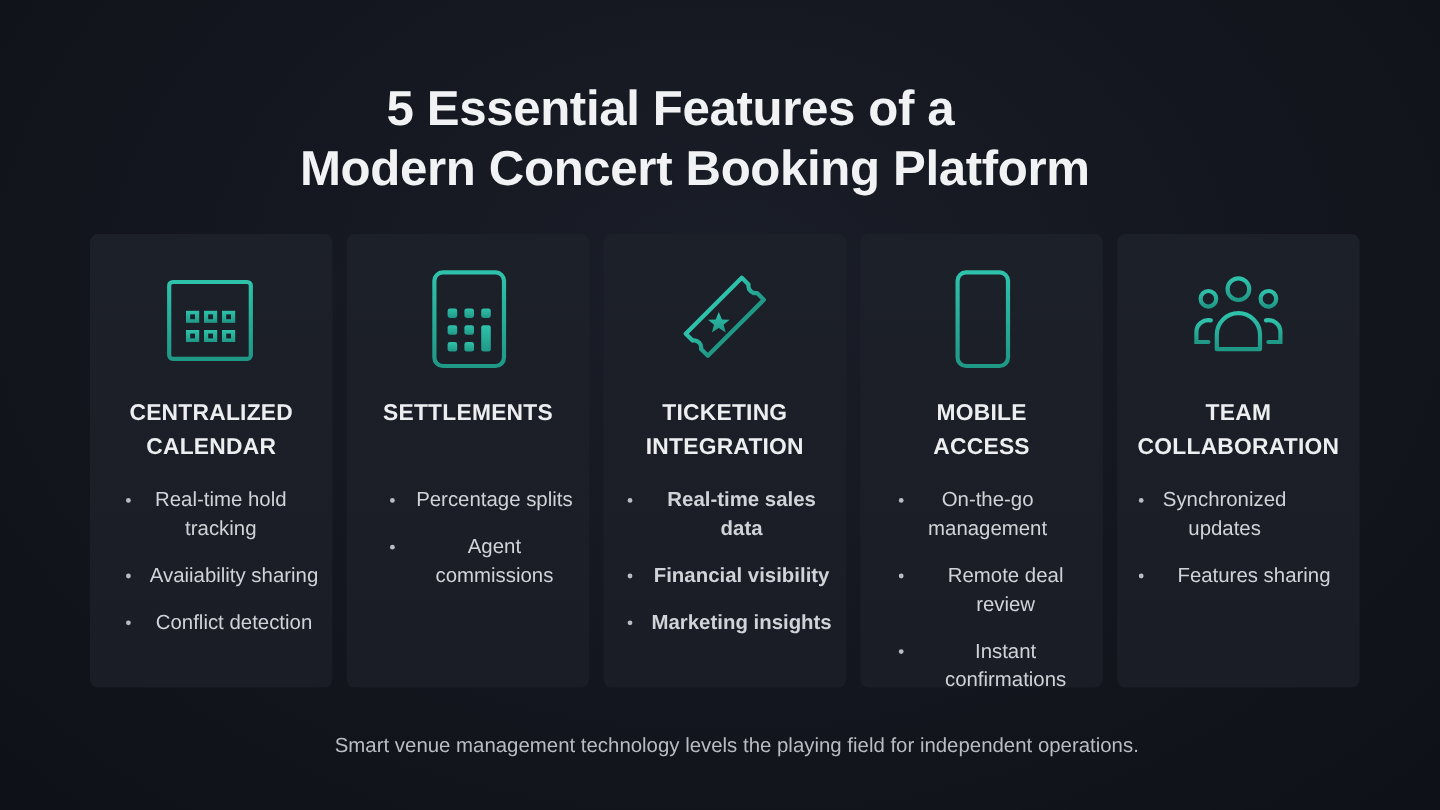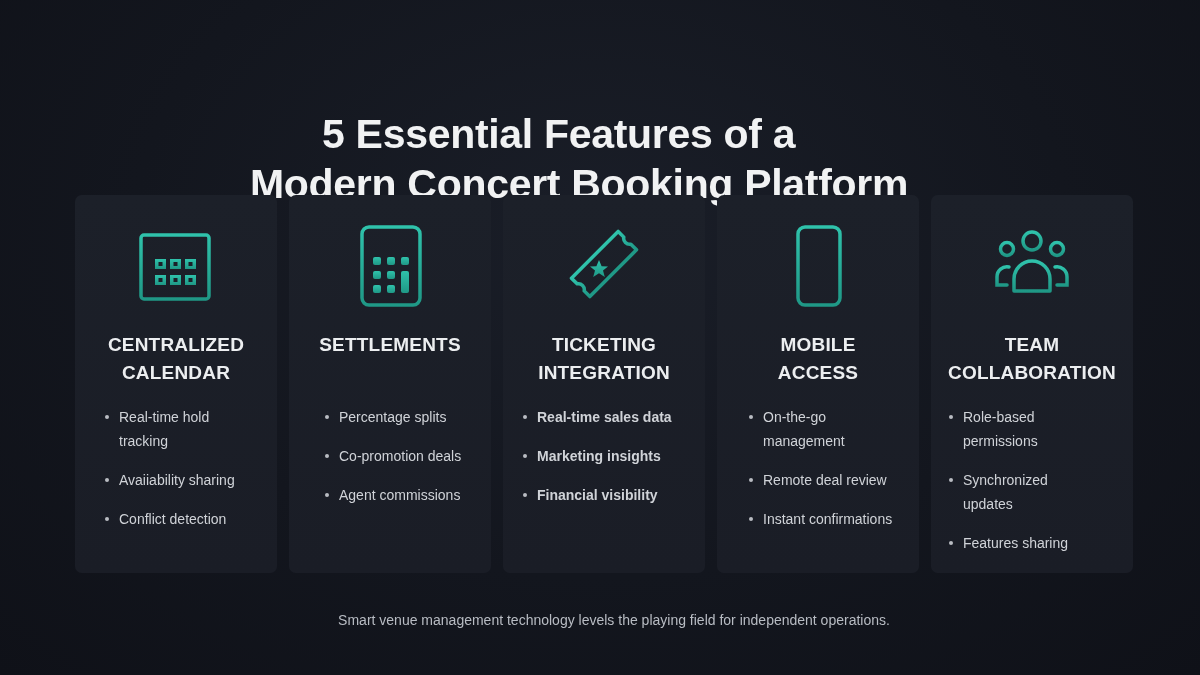--- a/index.html
+++ b/index.html
@@ -8,21 +8,21 @@
     background: radial-gradient(ellipse at 50% 35%, #1a1e28 0%, #13161e 55%, #0f1118 100%);
     font-family: "Liberation Sans", "DejaVu Sans", sans-serif;
     color: #eef0f2;
     position: relative;
   }
   .title {
     position: absolute; left: 0; top: 38px; width: 1200px;
     font-weight: 700; font-size: 41px; line-height: 50px; color: #f1f2f3;
     letter-spacing: -0.3px;
   }
-  .title .l1 { display: block; padding-left: 322px; margin-top: 44px; }
+  .title .l1 { display: block; padding-left: 322px; }
   .title .l2 { display: block; padding-left: 250px; }
   .cards {
     position: absolute; top: 195px; left: 75px;
     display: flex; gap: 12px;
   }
   .card {
     width: 202px; height: 378px; box-sizing: border-box;
     background: linear-gradient(180deg, #1c2029 0%, #1a1d26 100%);
     border-radius: 7px;
     position: relative;
@@ -37,35 +37,36 @@
     text-align: center; font-weight: 700; font-size: 19px; line-height: 28px;
     color: #eceef0; text-transform: uppercase; letter-spacing: 0.2px;
   }
   .card-title span { display: block; }
   .bullets {
     position: absolute; top: 210px; left: 26px; right: 6px;
     list-style: none; margin: 0; padding: 0;
   }
   .bullets li {
     position: relative; padding-left: 16px;
-    font-size: 14px; line-height: 24px; color: #d0d3d8;
+    font-size: 17px; line-height: 24px; color: #d0d3d8;
     margin-bottom: 15px;
+    text-align: center;
   }
   .bullets li::before {
     content: ""; position: absolute; left: 2px; top: 10px;
     width: 4px; height: 4px; border-radius: 50%; background: #b9bcc2;
   }
   .c1 .bullets { left: 28px; }
   .c2 .bullets { left: 34px; }
   .c3 .bullets { left: 18px; font-weight: bold; }
   .c4 .bullets { left: 30px; }
   .c5 .bullets { left: 16px; }
   .footer {
     position: absolute; top: 612px; left: 0; width: 1200px;
-    text-align: center; font-size: 14px; color: #b8bcc3;
+    text-align: center; font-size: 17px; color: #b8bcc3;
     padding-left: 28px; box-sizing: border-box;
   }
 </style>
 </head>
 <body>
 
 <h1 class="title">
   <span class="l1">5 Essential Features of a</span>
   <span class="l2">Modern Concert Booking Platform</span>
 </h1>
@@ -135,21 +136,20 @@
           <rect x="28" y="66" width="8" height="8" rx="2"></rect>
             <rect x="42" y="66" width="8" height="8" rx="2"></rect>
         </g>
       </svg>
     </div>
     <div class="card-title">
       <span>Settlements</span>
     </div>
     <ul class="bullets">
       <li>Percentage splits</li>
-      <li>Co-promotion deals</li>
       <li>Agent commissions</li>
     </ul>
   </div>
 
   <div class="card c3">
     <div class="icon">
       <svg viewBox="0 0 90 90" fill="none">
         <defs>
           <linearGradient id="g3" x1="0" y1="0" x2="0" y2="1">
             <stop offset="0" stop-color="#2fc2ab"></stop>
@@ -163,22 +163,22 @@
         </g>
         <polygon points="40,41 42.6,47.2 49,47.5 44,51.6 45.8,58 40,54.3 34.2,58 36,51.6 31,47.5 37.4,47.2" fill="url(#g3)"></polygon>
       </svg>
     </div>
     <div class="card-title">
       <span>Ticketing</span>
       <span>Integration</span>
     </div>
     <ul class="bullets">
       <li>Real-time sales data</li>
+      <li>Financial visibility</li>
       <li>Marketing insights</li>
-      <li>Financial visibility</li>
     </ul>
   </div>
 
   <div class="card c4">
     <div class="icon">
       <svg viewBox="0 0 90 90" fill="none">
         <defs>
           <linearGradient id="g4" x1="0" y1="0" x2="0" y2="1">
             <stop offset="0" stop-color="#2fc2ab"></stop>
               <stop offset="1" stop-color="#1f9886"></stop>
@@ -215,21 +215,20 @@
         <path d="M27 72 L27 60 A18 18 0 0 1 63 60 L63 72 Z" stroke="url(#g5)" stroke-width="3.5" stroke-linejoin="round"></path>
         <path d="M20 66 L10 66 L10 58 A10 10 0 0 1 22 48" stroke="url(#g5)" stroke-width="3.5" stroke-linecap="round"></path>
         <path d="M70 66 L80 66 L80 58 A10 10 0 0 0 68 48" stroke="url(#g5)" stroke-width="3.5" stroke-linecap="round"></path>
       </svg>
     </div>
     <div class="card-title">
       <span>Team</span>
       <span>Collaboration</span>
     </div>
     <ul class="bullets">
-      <li style="width:110px">Role-based permissions</li>
       <li style="width:115px">Synchronized updates</li>
       <li>Features sharing</li>
     </ul>
   </div>
 
 </div>
 
 <div class="footer">Smart venue management technology levels the playing field for independent operations.</div>
 
 </body></html>

